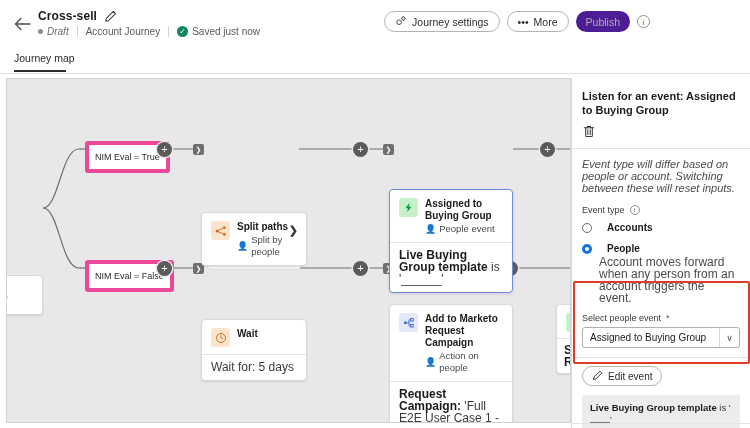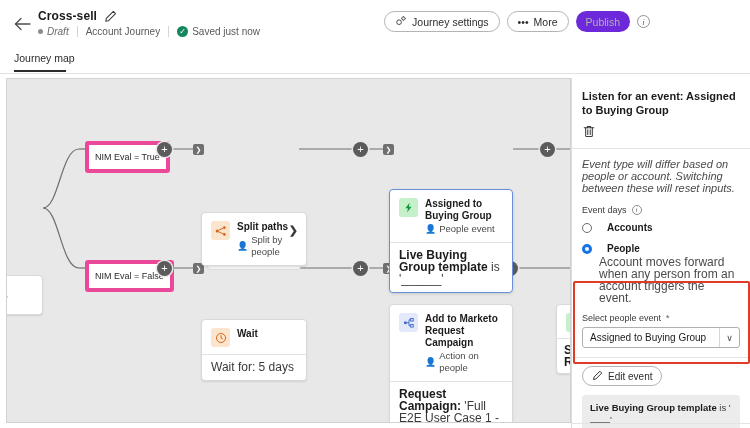--- a/index.html
+++ b/index.html
@@ -31,21 +31,21 @@
   .saved-wrap { display:flex; align-items:center; gap:4px; }
   .check-circle { width:11px; height:11px; border-radius:50%; background:#12875c; display:flex; align-items:center; justify-content:center; color:#fff; font-size:8px; line-height:1; }
 
   .hdr-actions { position:absolute; right:10px; top:11px; display:flex; align-items:center; gap:7px; }
   .btn {
     border:1px solid #b3b3b3; background:#fff; border-radius:11px;
     height:21px; padding:0 10px; font-size:10.5px; color:#2c2c2c;
     display:flex; align-items:center; gap:5px; cursor:pointer;
     font-family:"Liberation Sans", sans-serif;
   }
-  .btn-disabled { border:none; background:#6d28d9; color:#b0b0b0; cursor:default; }
+  .btn-disabled { border:none; background:#4c1d95; color:#b0b0b0; cursor:default; }
   .info-i {
     width:13px; height:13px; border-radius:50%; border:1px solid #909090;
     color:#6d6d6d; font-size:9px; display:flex; align-items:center; justify-content:center;
     font-style:italic; font-family:"Liberation Serif", serif; cursor:pointer;
   }
 
   
   .tabs { position:absolute; left:0; top:48px; width:750px; height:26px; background:#fff; }
   .tab { position:absolute; left:14px; top:4px; font-size:10.5px; color:#2c2c2c; padding-bottom:18px; cursor:pointer; }
   .tab-underline { position:absolute; left:14px; top:22px; width:52px; height:2px; background:#2c2c2c; }
@@ -385,21 +385,21 @@
         </svg>
       </span>
     </div>
 
     <div class="panel-sep"></div>
 
     <div class="panel-sec" style="position:relative;">
       <div class="hint-text">Event type will differ based on people or account. Switching between these will reset inputs.</div>
 
       <div class="field-label">
-        <span>Event days</span>
+        <span>Event type</span>
         <span class="info-i-sm">i</span>
       </div>
 
       <div class="radio-row">
         <span class="radio"></span>
         <span class="radio-label">Accounts</span>
       </div>
 
       <div class="radio-row" style="margin-top:10px;">
         <span class="radio on"></span>

